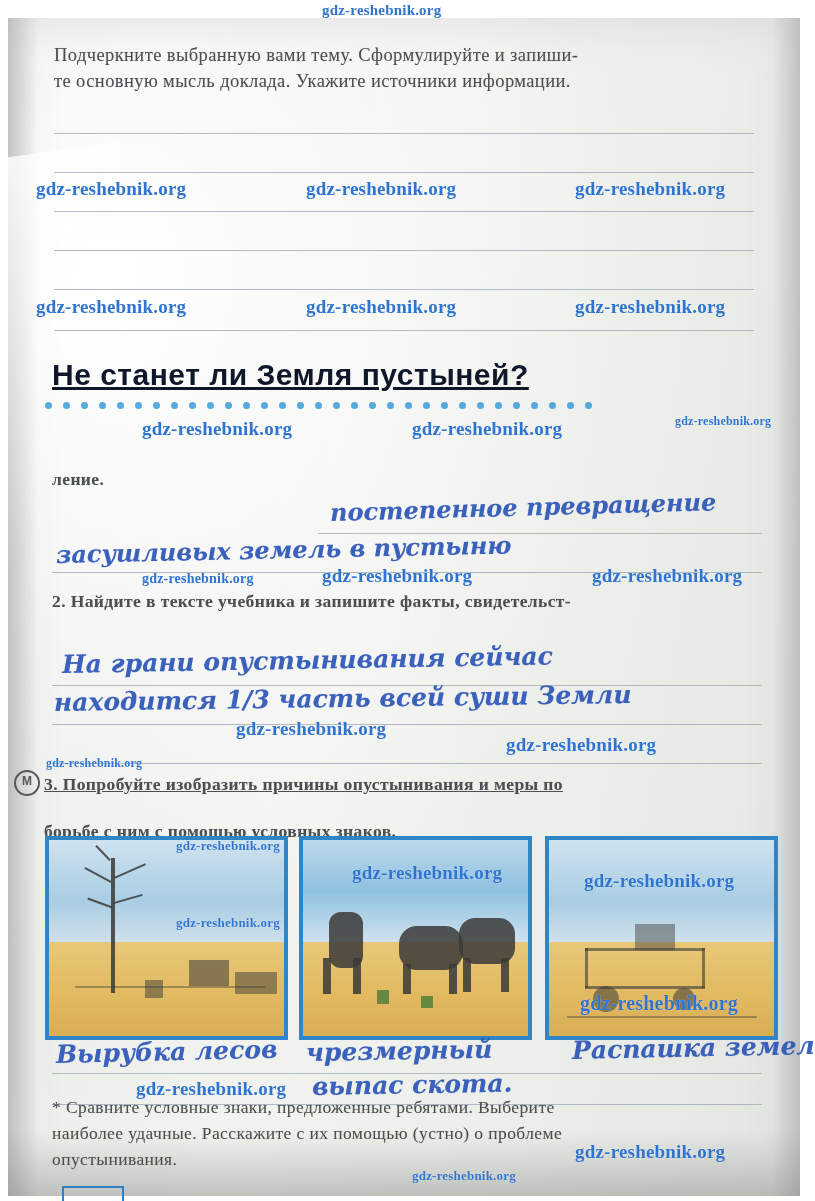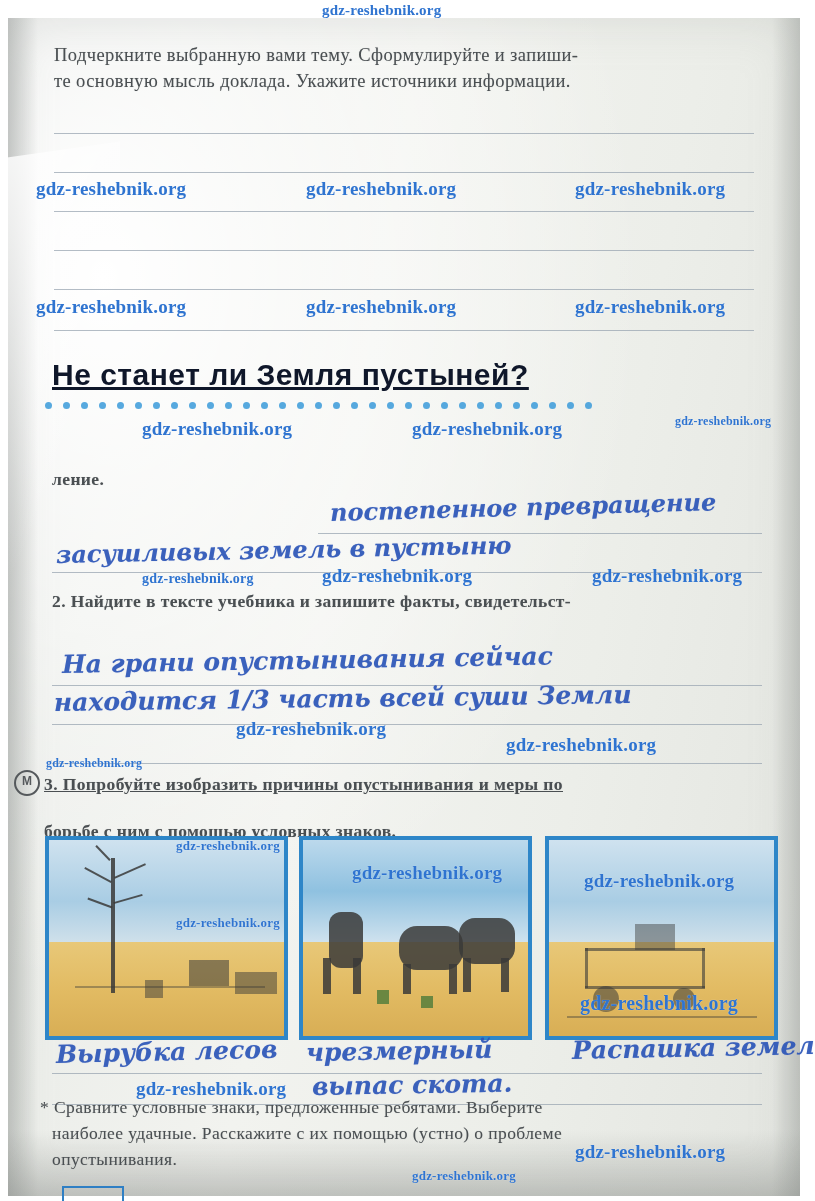--- a/index.html
+++ b/index.html
@@ -358,21 +358,21 @@
   <div class="rule" style="left:52px; top:1073px; width:710px;"></div>
   <div class="rule" style="left:52px; top:1104px; width:710px;"></div>
 
   <div class="hw" style="left:56px; top:1040px; font-size:25px; transform:rotate(-1.4deg);">Вырубка лесов</div>
   <div class="hw" style="left:306px; top:1038px; font-size:25px; transform:rotate(-1deg);">чрезмерный</div>
   <div class="hw" style="left:312px; top:1072px; font-size:25px; transform:rotate(-1deg);">выпас скота.</div>
   <div class="hw" style="left:572px; top:1036px; font-size:25px; transform:rotate(-1.2deg);">Распашка земель</div>
 
   <div class="wm" style="left:136px; top:1078px; font-size:19px;">gdz-reshebnik.org</div>
 
-  <div class="ptext" style="left:40px; top:1095px; width:720px; font-size:17.5px;">* Сравните условные знаки, предложенные ребятами. Выберите</div>
+  <div class="ptext" style="left:52px; top:1095px; width:720px; font-size:17.5px;">* Сравните условные знаки, предложенные ребятами. Выберите</div>
   <div class="ptext" style="left:52px; top:1121px; width:720px; font-size:17.5px;">наиболее удачные. Расскажите с их помощью (устно) о проблеме</div>
   <div class="ptext" style="left:52px; top:1147px; width:720px; font-size:17.5px;">опустынивания.</div>
 
   <div class="wm" style="left:412px; top:1168px; font-size:13px;">gdz-reshebnik.org</div>
   <div class="wm" style="left:575px; top:1141px; font-size:19px;">gdz-reshebnik.org</div>
 
   <div class="blue-box"></div>
 
 </div>
 

